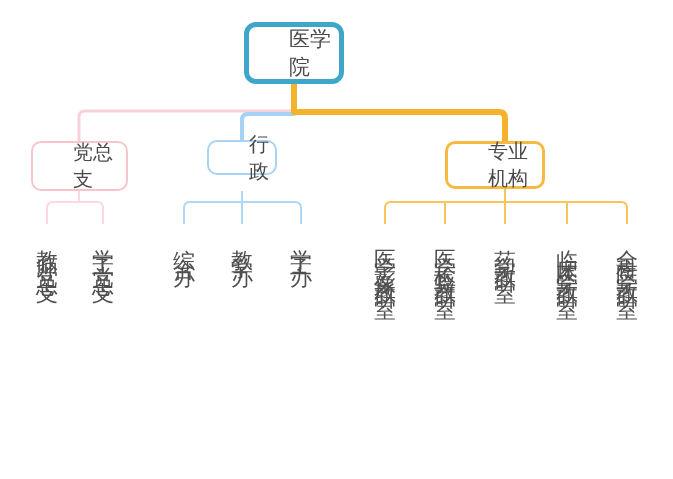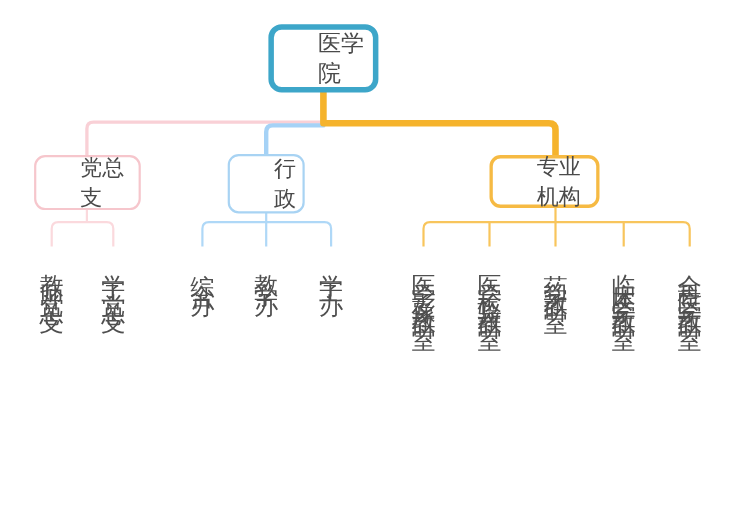--- a/index.html
+++ b/index.html
@@ -24,21 +24,21 @@
     left:244px;top:22px;width:100px;height:62px;
     border:5px solid #3da6c9;border-radius:12px;
     font-size:21px;
   }
   .node-branch{font-size:20px;}
   .node-party{
     left:31px;top:141px;width:97px;height:50px;
     border:2px solid #f6c6cc;border-radius:10px;
   }
   .node-admin{
-    left:207px;top:140px;width:70px;height:54px;
+    left:207px;top:140px;width:70px;height:35px;
     border:2px solid #a8d3f3;border-radius:10px;
   }
   .node-prof{
     left:445px;top:141px;width:100px;height:48px;
     border:3px solid #f6ba43;border-radius:10px;
   }
   .leaf{
     position:absolute;
     top:232px;
     writing-mode:vertical-rl;

